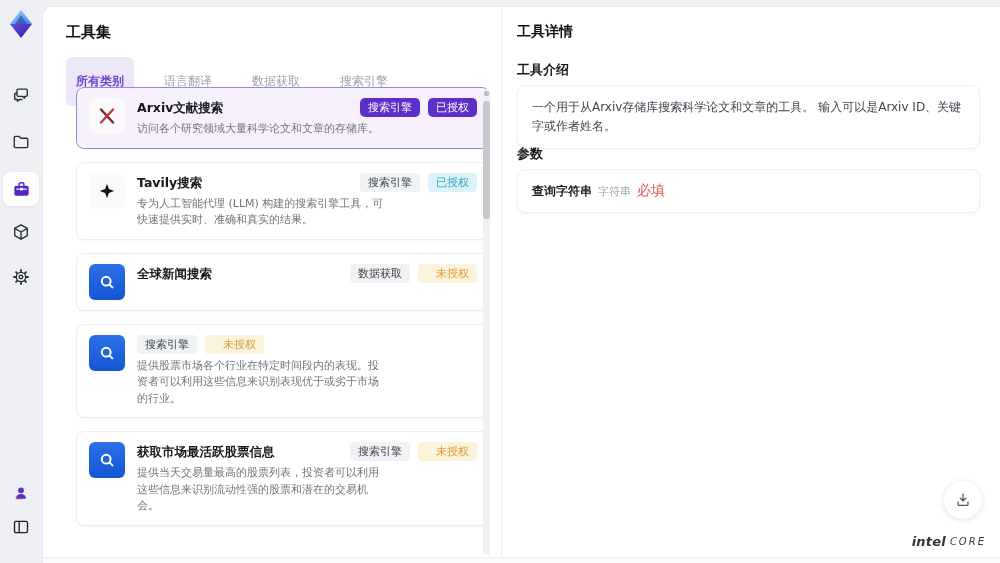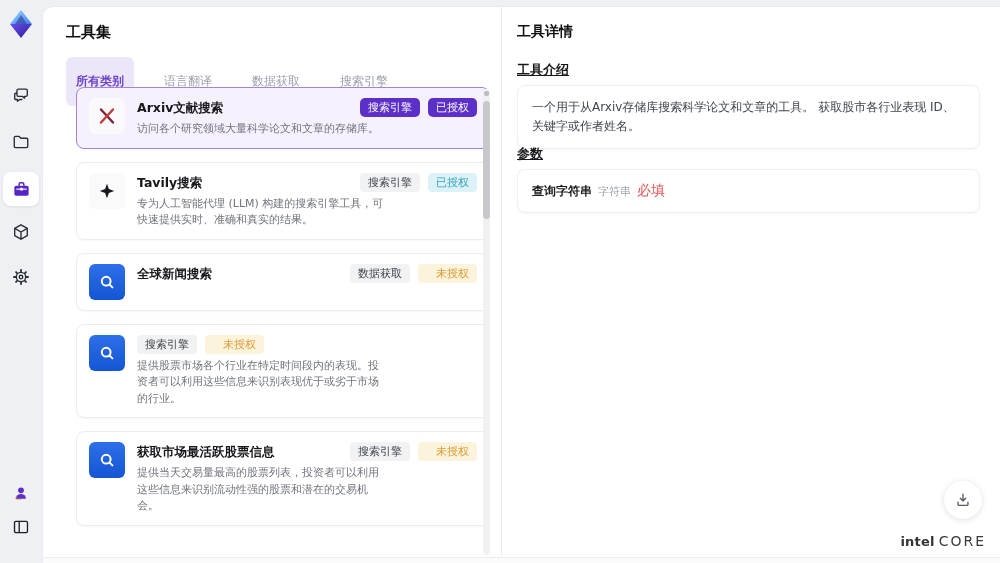--- a/index.html
+++ b/index.html
@@ -47,38 +47,38 @@
   .scrollbar { position:absolute; left:440px; top:82px; width:7px; height:466px; background:#f1f1f2; border-radius:4px; }
   .scroll-cap { position:absolute; left:1px; top:2px; width:5px; height:5px; background:#b9bcc2; border-radius:2px; }
   .scroll-thumb { position:absolute; left:0; top:12px; width:7px; height:118px; background:#c6c8cc; border-radius:4px; cursor:pointer; }
 
   
   .divider { position:absolute; left:458px; top:0; bottom:7px; width:1px; background:#ebedf0; }
 
   
   .detail { position:absolute; left:474px; top:0; right:20px; }
   .detail-title { position:absolute; left:0; top:16px; font-size:14px; font-weight:bold; color:#101114; }
-  .section-h { font-size:13px; font-weight:bold; color:#17181b;text-decoration:underline; }
+  .section-h { font-size:13px; font-weight:bold; color:#17181b; }
   .sec-intro { position:absolute; left:0; top:54px; }
   .box { position:absolute; left:0; right:0; background:#fff; border:1px solid #efeff2; border-radius:8px; box-shadow:0 1px 3px rgba(0,0,0,.04); padding:12px 14px; }
   .box.intro { top:78px; }
   .intro-text { font-size:12px; color:#3f454e; line-height:1.6; }
   .sec-params { position:absolute; left:0; top:138px; }
   .box.params { top:162px;text-align:center; }
   .param-line1 { display:flex; align-items:baseline; gap:6px; }
   .param-name { font-size:12px; font-weight:bold; color:#17181b; }
   .param-type { font-size:11px; color:#9aa0a9; }
   .param-req { font-size:14px; color:#e25555; }
   .param-desc { font-size:12px; color:#4b515a; margin-top:8px; }
 
   
   .fab { position:absolute; right:18px; bottom:44px; width:38px; height:38px; border-radius:50%; background:#fff; box-shadow:0 1px 6px rgba(0,0,0,.13); display:flex; align-items:center; justify-content:center; cursor:pointer; z-index:6; }
-  .brand { position:absolute; right:14px; bottom:14px; display:flex; align-items:center; z-index:6; }
+  .brand { position:absolute; right:14px; bottom:14px; display:flex; align-items:center; z-index:6;font-style:italic; }
   .brand .intel { font-size:13px; font-weight:bold; color:#333; letter-spacing:.2px; }
-  .brand .core { font-size:14px; color:#3a3a3a; letter-spacing:2px; margin-left:4px; }
+  .brand .core { font-size:10px; color:#3a3a3a; letter-spacing:2px; margin-left:4px; }
 </style>
 </head>
 <body>
 
 <div class="sidebar">
   <div class="logo">
     <svg viewBox="0 0 28 30" width="28" height="30">
       <defs>
         <linearGradient id="gTop" x1="0" y1="0" x2="1" y2="1">
           <stop offset="0" stop-color="#9fd8ff"></stop>
@@ -262,21 +262,21 @@
     <div class="scroll-thumb"></div>
   </div>
 
   <div class="divider"></div>
 
   <div class="detail">
     <div class="detail-title">工具详情</div>
 
     <div class="section-h sec-intro">工具介绍</div>
     <div class="box intro">
-      <div class="intro-text">一个用于从Arxiv存储库搜索科学论文和文章的工具。 获取股市各行业表现 ID、关键字或作者姓名。</div>
+      <div class="intro-text">一个用于从Arxiv存储库搜索科学论文和文章的工具。 输入可以是Arxiv ID、关键字或作者姓名。</div>
     </div>
 
     <div class="section-h sec-params">参数</div>
     <div class="box params">
       <div class="param-line1">
         <span class="param-name">查询字符串</span>
         <span class="param-type">字符串</span>
         <span class="param-req">必填</span>
       </div>
     </div>

